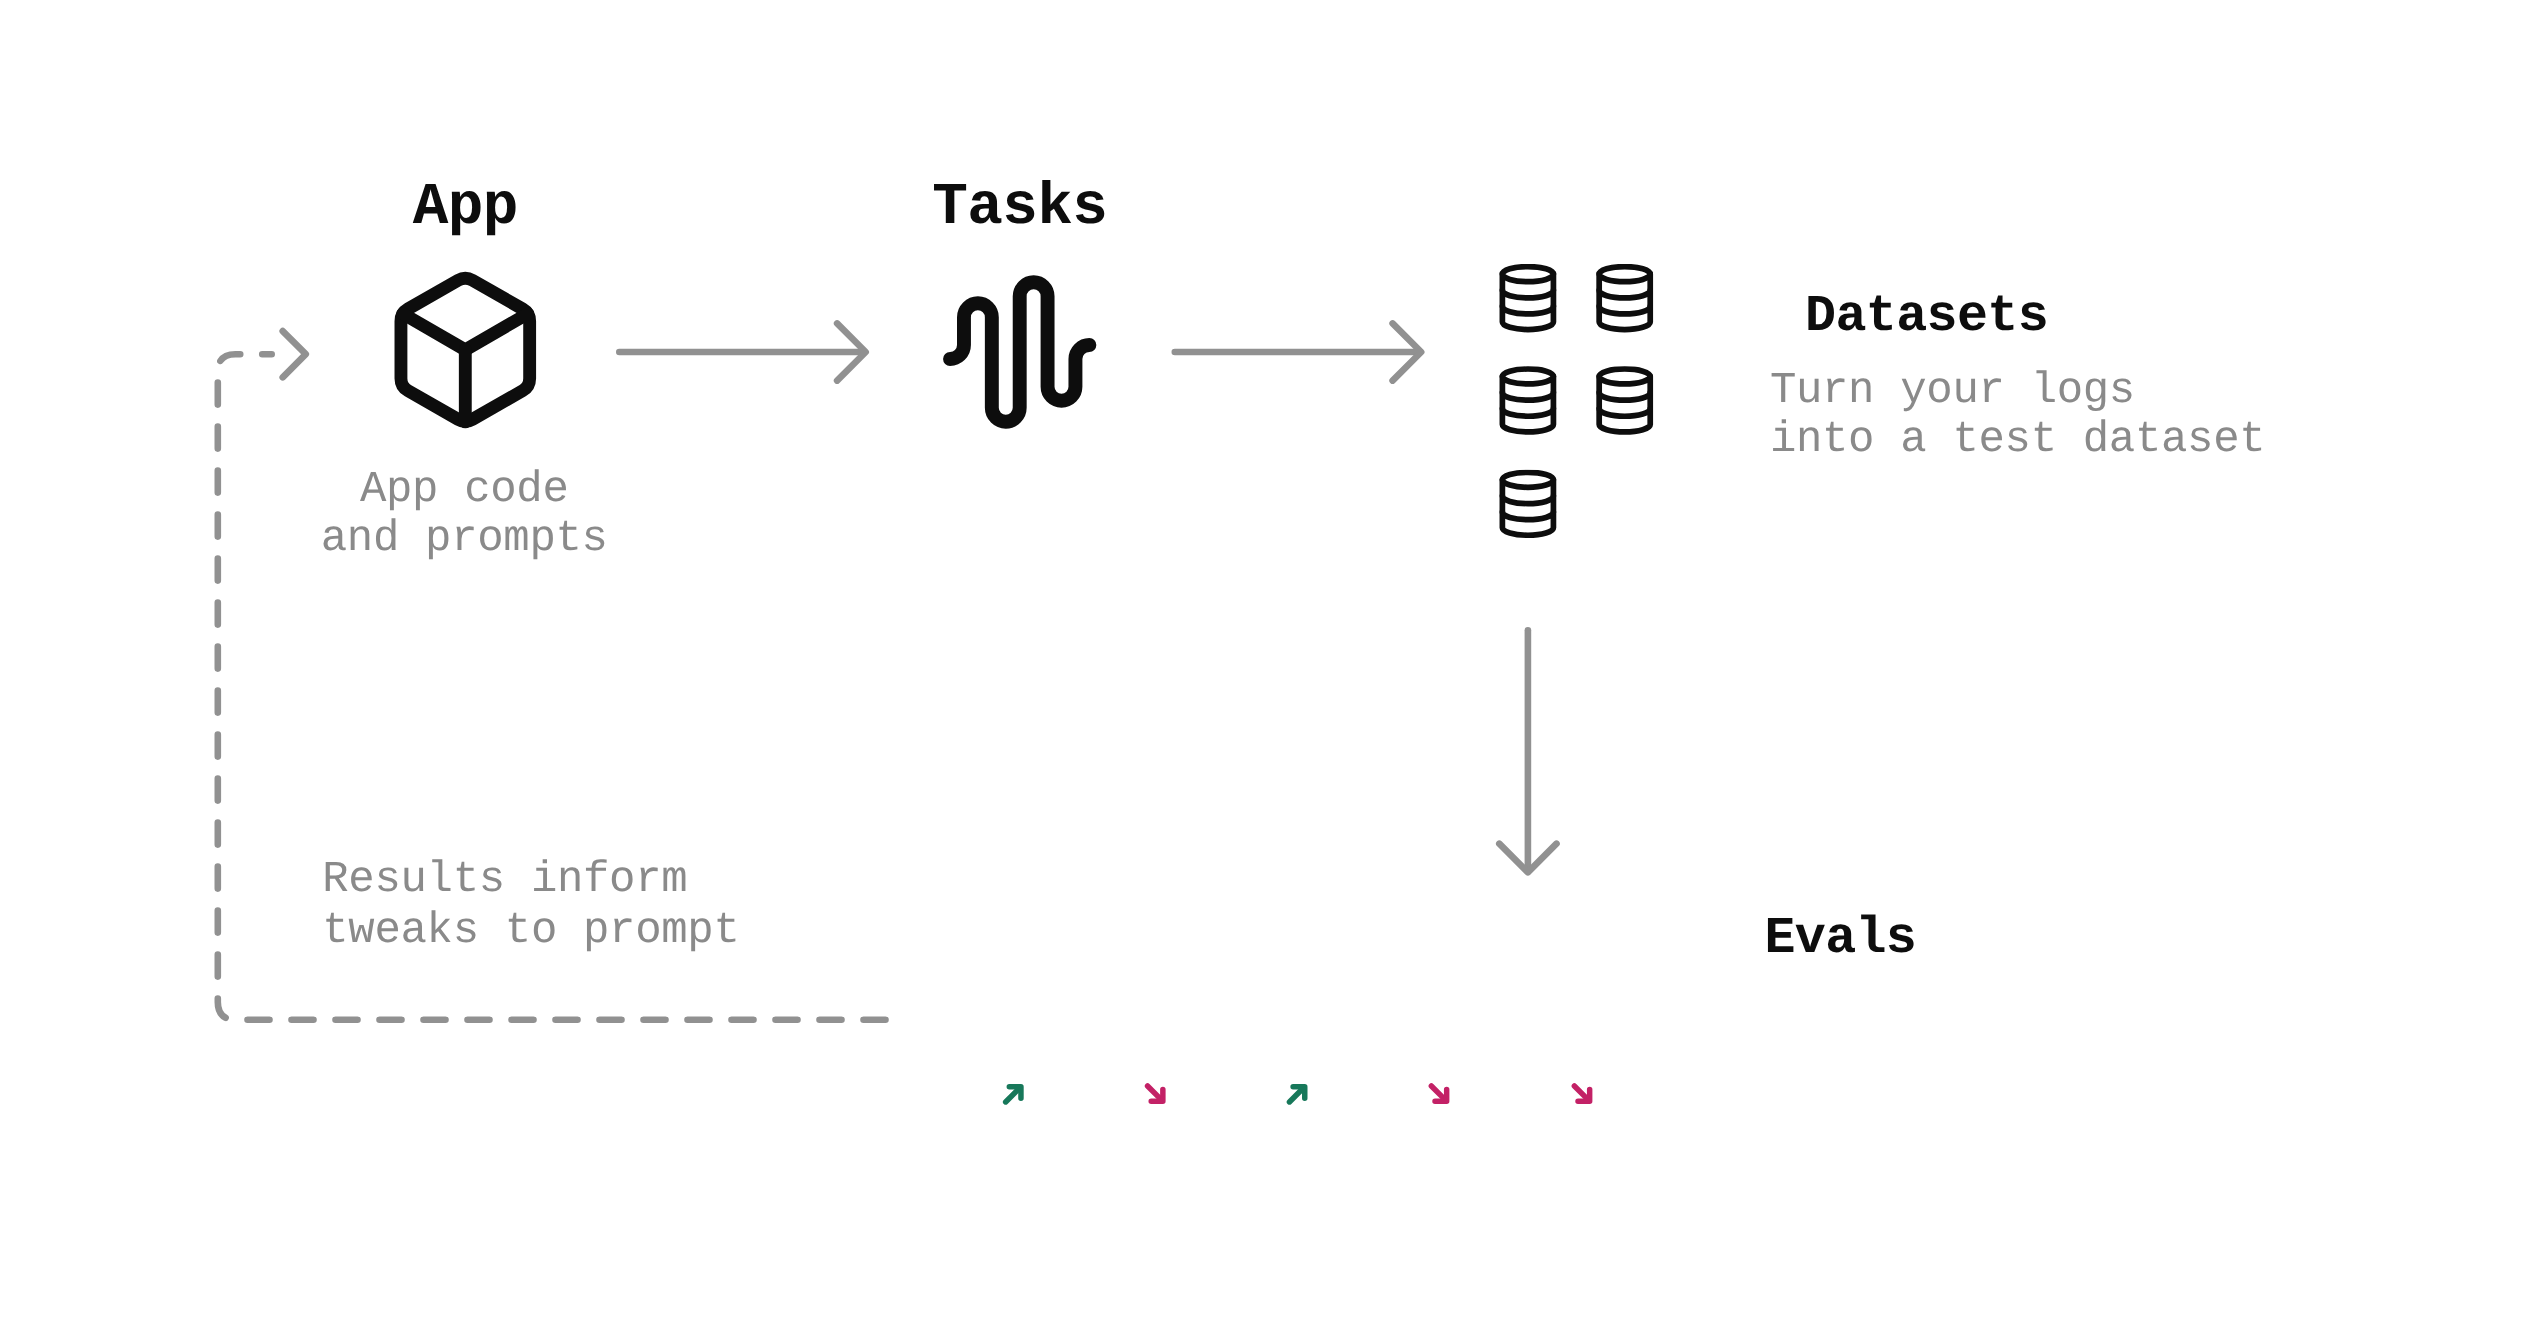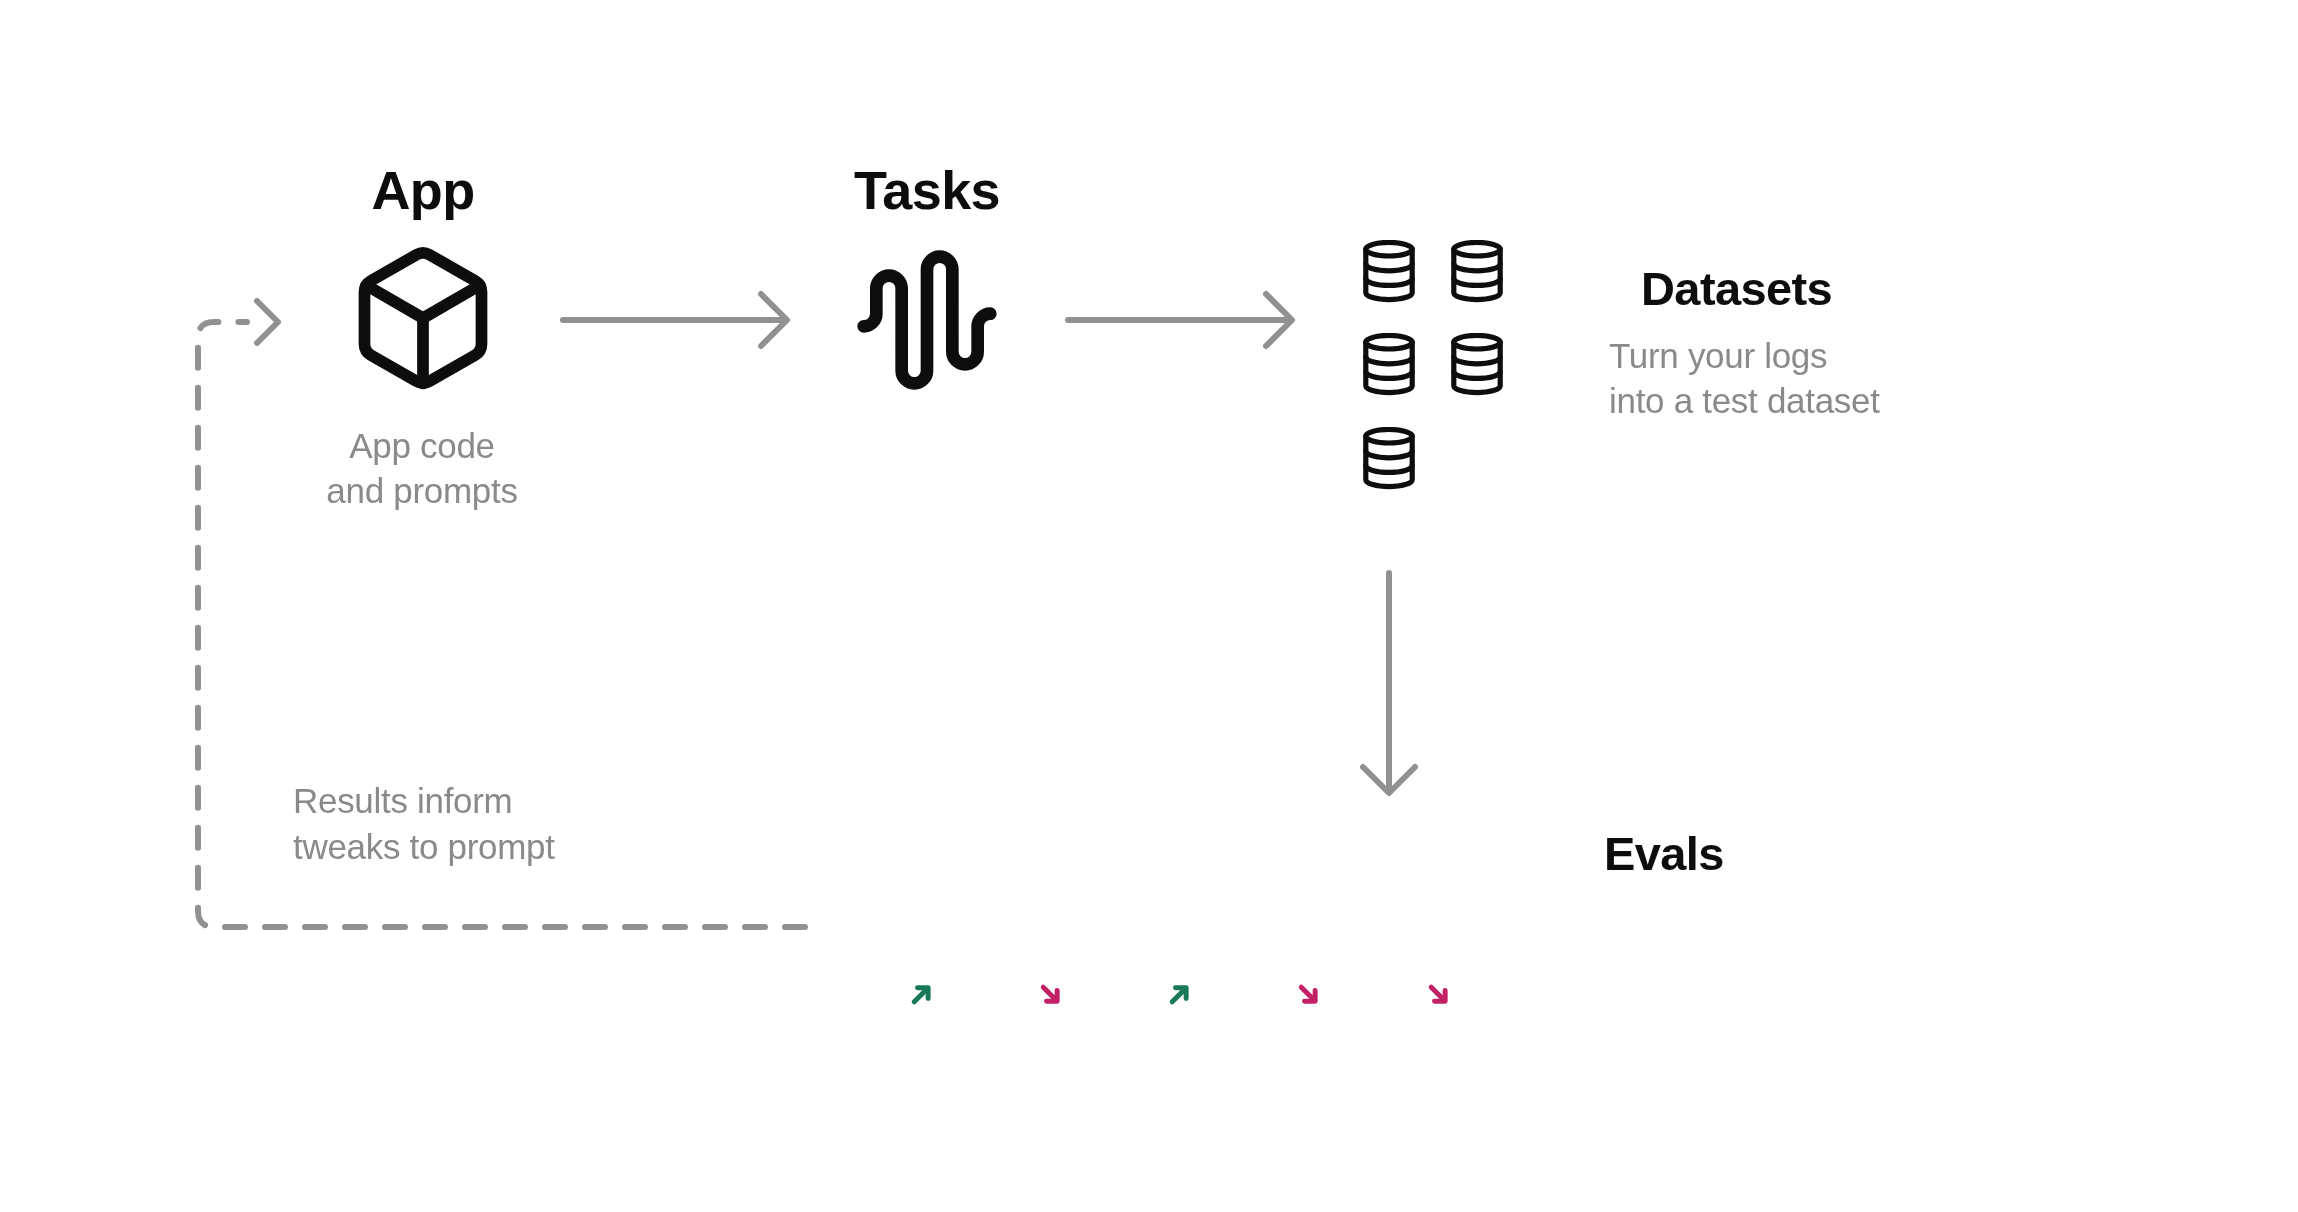--- a/index.html
+++ b/index.html
@@ -1,29 +1,29 @@
 <!DOCTYPE html>
 <html><head>
 <meta charset="utf-8">
 <style>
   html,body{margin:0;padding:0;background:#ffffff;}
   .canvas{
     position:relative;
     width:2124px;height:1212px;
     background:#ffffff;
-    font-family:Liberation Sans, sans-serif;
+    font-family:Liberation Mono, monospace;
     overflow:hidden;
   }
   .layer{position:absolute;inset:0;width:2298px;height:1212px;}
   .abs{position:absolute;}
   .centered{transform:translateX(-50%);text-align:center;}
   .title{font-weight:700;color:#0d0d0d;letter-spacing:-0.6px;white-space:nowrap;}
   .title-lg{font-size:54px;line-height:56px;}
   .title-md{font-size:47px;line-height:50px;}
-  .caption{font-size:35px;line-height:45px;color:#8a8a8a;letter-spacing:-0.3px;white-space:nowrap;font-weight:400;}
+  .caption{font-size:40px;line-height:45px;color:#8a8a8a;letter-spacing:-0.3px;white-space:nowrap;font-weight:400;}
   .loop-caption{line-height:46px;}
   .icon{position:absolute;display:block;}
   .icon *{stroke:#0d0d0d;}
   .eval-item{position:absolute;top:888px;width:52px;}
   .eval-item .beaker{display:block;width:52px;height:59px;}
   .eval-item .trend{display:block;width:27px;height:27px;margin:34px auto 0 auto;}
 </style>
 </head>
 <body>
 

